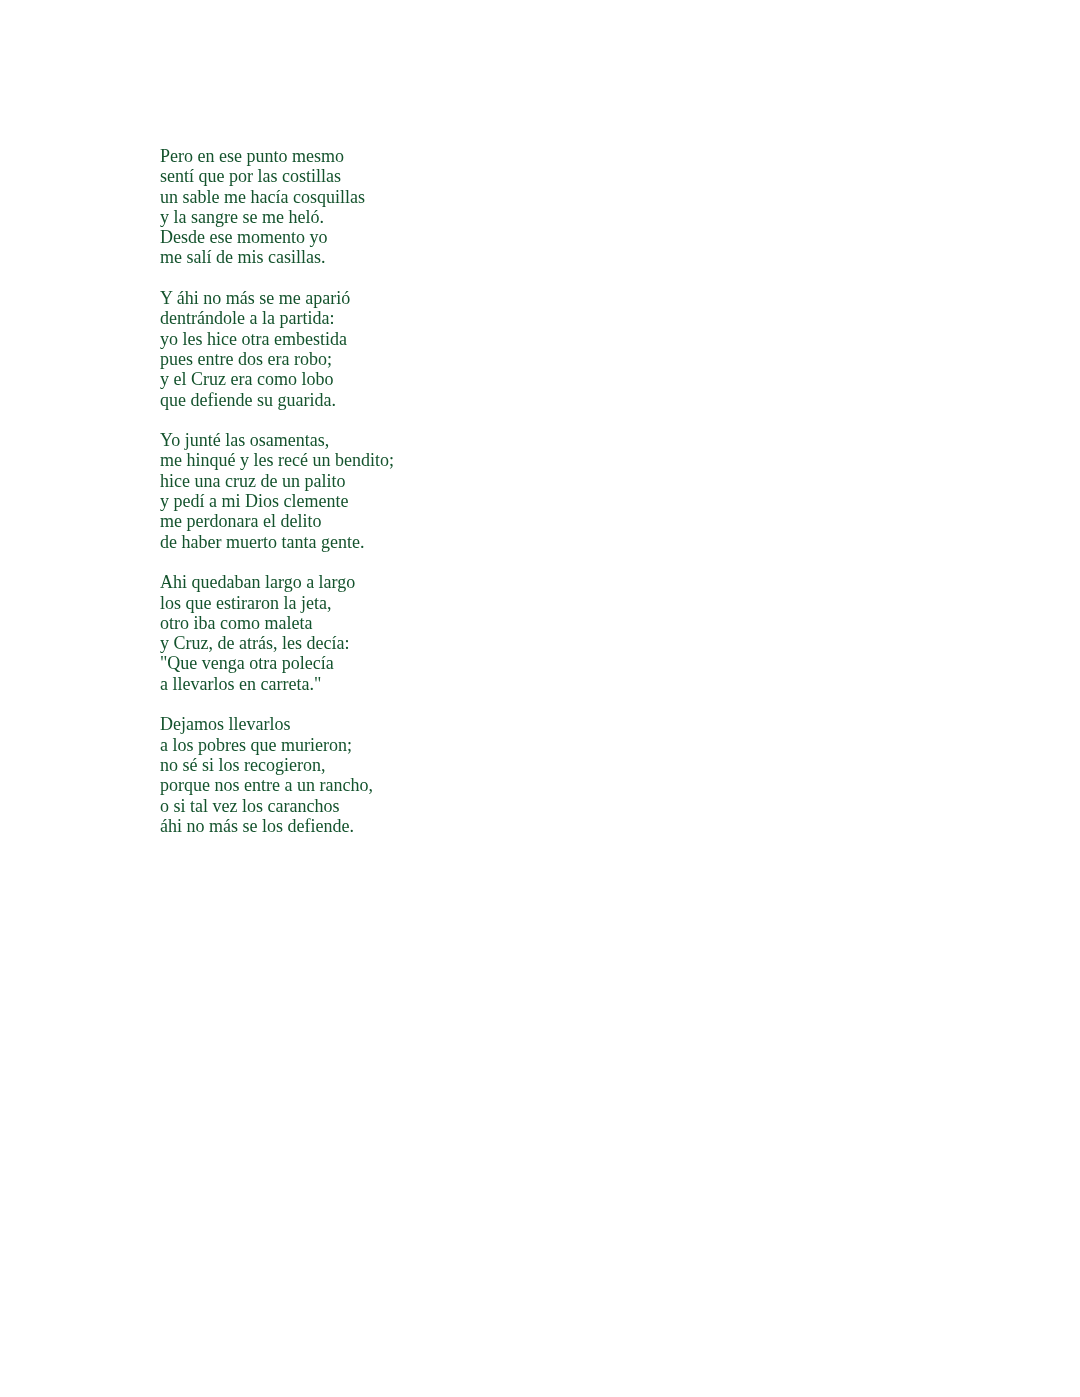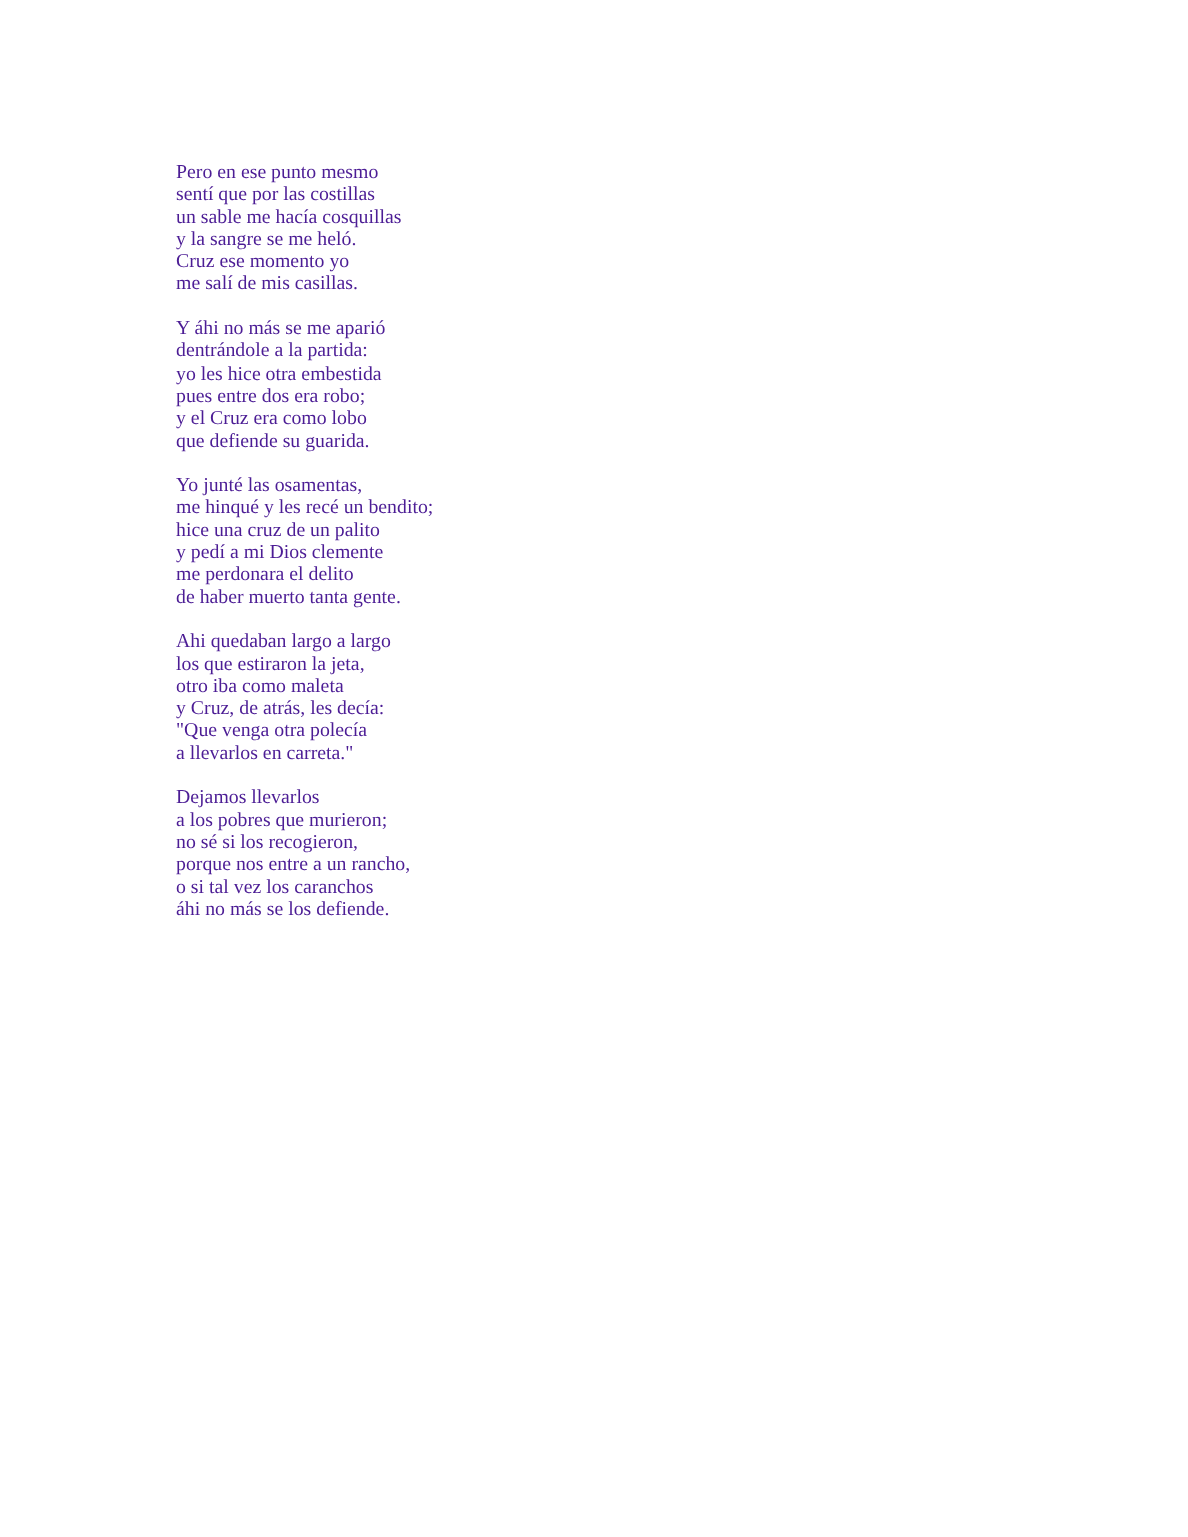--- a/index.html
+++ b/index.html
@@ -7,21 +7,21 @@
     padding: 0;
     background: #ffffff;
   }
   .page {
     position: relative;
     width: 1080px;
     height: 985px;
     background: #ffffff;
     overflow: hidden;
     font-family: "Liberation Serif", "DejaVu Serif", serif;
-    color: #4c1d95;
+    color: #14532d;
   }
   .poem {
     position: absolute;
     left: 160px;
     top: 146px;
     font-size: 18px;
     line-height: 20.3px;
   }
   .stanza {
     margin: 0 0 20.3px 0;
@@ -42,21 +42,21 @@
 </head>
 <body>
 
 <div class="page">
   <div class="poem" id="poem">
       <div class="stanza">
         <div class="poem-line">Pero en ese punto mesmo</div>
         <div class="poem-line">sentí que por las costillas</div>
         <div class="poem-line">un sable me hacía cosquillas</div>
         <div class="poem-line">y la sangre se me heló.</div>
-        <div class="poem-line">Cruz ese momento yo</div>
+        <div class="poem-line">Desde ese momento yo</div>
         <div class="poem-line">me salí de mis casillas.</div>
       </div>
       <div class="stanza">
         <div class="poem-line">Y áhi no más se me aparió</div>
         <div class="poem-line">dentrándole a la partida:</div>
         <div class="poem-line">yo les hice otra embestida</div>
         <div class="poem-line">pues entre dos era robo;</div>
         <div class="poem-line">y el Cruz era como lobo</div>
         <div class="poem-line">que defiende su guarida.</div>
       </div>

